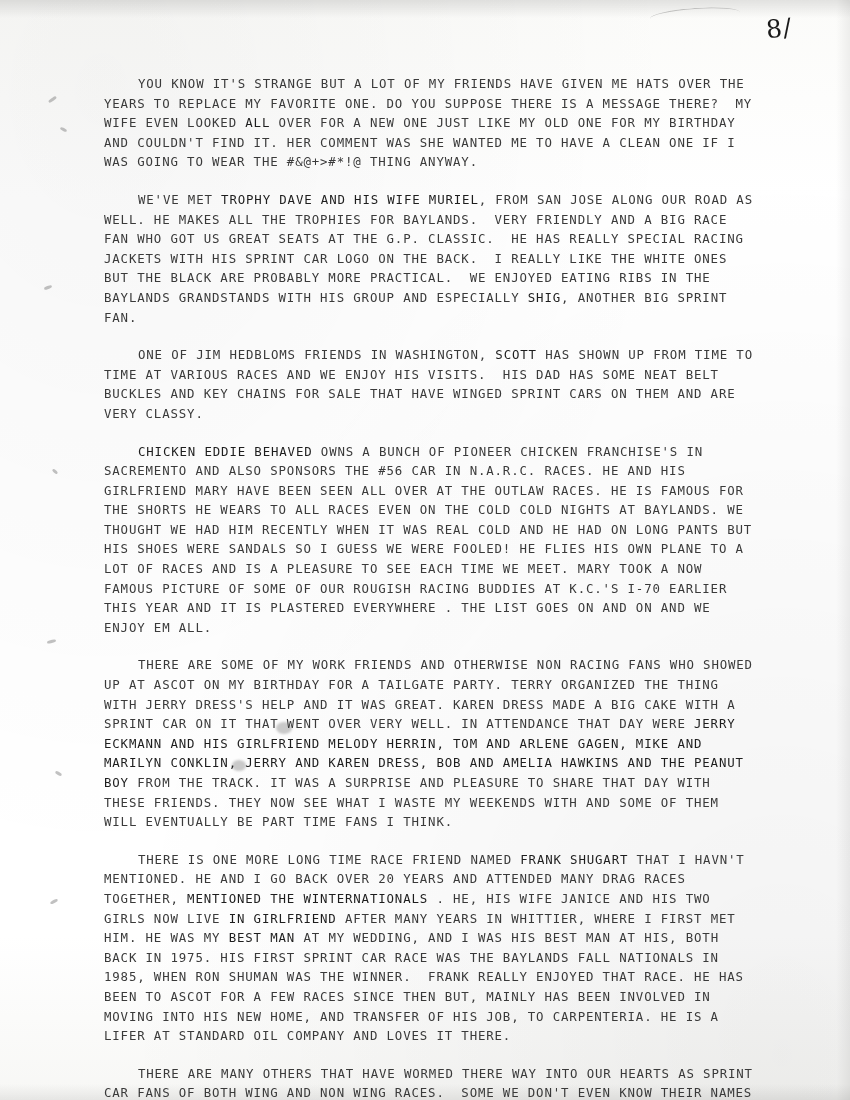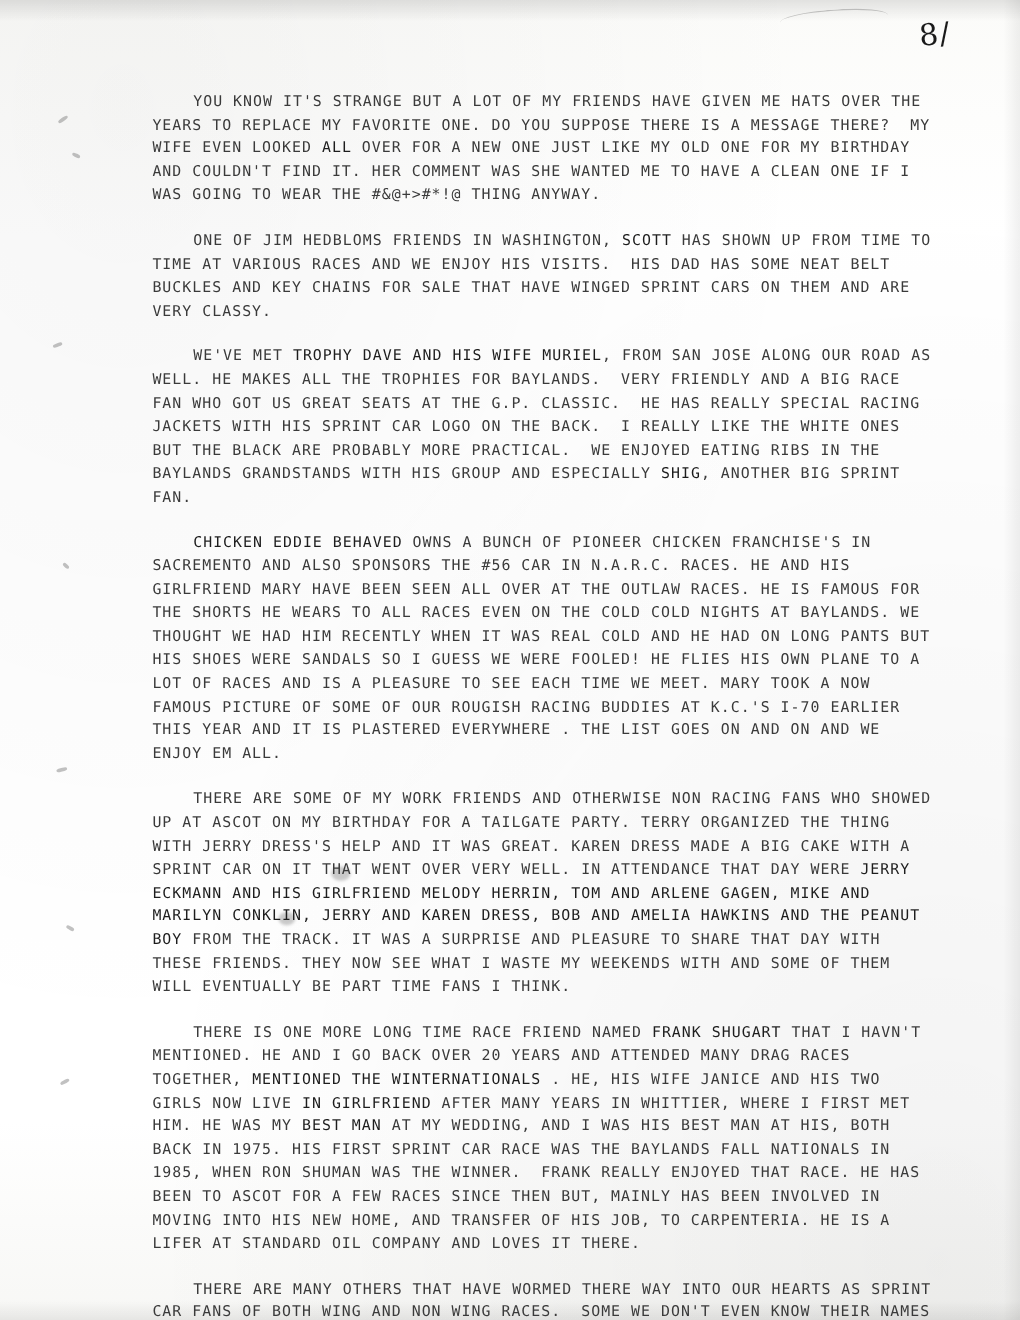--- a/index.html
+++ b/index.html
@@ -88,21 +88,20 @@
     color: #3a3a3a;
   }
 
   .para {
     margin: 0 0 18px 0;
     white-space: pre-wrap;
     text-indent: 0;
   }
   .para.indent {
     text-indent: 34px;
-    margin-left: 23px;
   }
   .para b {
     font-weight: 400;
     color: #1d1d1d;
   }
   .smudge {
     position: absolute;
     border-radius: 50%;
     background: rgba(70,70,70,0.28);
     filter: blur(1.2px);
@@ -129,31 +128,31 @@
 
   <div class="smudge" style="left:276px; top:722px; width:16px; height:12px;"></div>
   <div class="smudge" style="left:232px; top:760px; width:14px; height:11px;"></div>
 
   <div class="body-text" id="letter-body">
       <div class="para indent"><span>YOU KNOW IT'S STRANGE BUT A LOT OF MY FRIENDS HAVE GIVEN ME HATS OVER THE
 YEARS TO REPLACE MY FAVORITE ONE. DO YOU SUPPOSE THERE IS A MESSAGE THERE?  MY
 WIFE EVEN LOOKED </span><b>ALL</b><span> OVER FOR A NEW ONE JUST LIKE MY OLD ONE FOR MY BIRTHDAY
 AND COULDN'T FIND IT. HER COMMENT WAS SHE WANTED ME TO HAVE A CLEAN ONE IF I
 WAS GOING TO WEAR THE #&amp;@+&gt;#*!@ THING ANYWAY.</span></div>
-      <div class="para indent"><span>ONE OF JIM HEDBLOMS FRIENDS IN WASHINGTON, </span><b>SCOTT</b><span> HAS SHOWN UP FROM TIME TO
-TIME AT VARIOUS RACES AND WE ENJOY HIS VISITS.  HIS DAD HAS SOME NEAT BELT
-BUCKLES AND KEY CHAINS FOR SALE THAT HAVE WINGED SPRINT CARS ON THEM AND ARE
-VERY CLASSY.</span></div>
       <div class="para indent"><span>WE'VE MET </span><b>TROPHY DAVE AND HIS WIFE MURIEL</b><span>, FROM SAN JOSE ALONG OUR ROAD AS
 WELL. HE MAKES ALL THE TROPHIES FOR BAYLANDS.  VERY FRIENDLY AND A BIG RACE
 FAN WHO GOT US GREAT SEATS AT THE G.P. CLASSIC.  HE HAS REALLY SPECIAL RACING
 JACKETS WITH HIS SPRINT CAR LOGO ON THE BACK.  I REALLY LIKE THE WHITE ONES
 BUT THE BLACK ARE PROBABLY MORE PRACTICAL.  WE ENJOYED EATING RIBS IN THE
 BAYLANDS GRANDSTANDS WITH HIS GROUP AND ESPECIALLY </span><b>SHIG</b><span>, ANOTHER BIG SPRINT
 FAN.</span></div>
+      <div class="para indent"><span>ONE OF JIM HEDBLOMS FRIENDS IN WASHINGTON, </span><b>SCOTT</b><span> HAS SHOWN UP FROM TIME TO
+TIME AT VARIOUS RACES AND WE ENJOY HIS VISITS.  HIS DAD HAS SOME NEAT BELT
+BUCKLES AND KEY CHAINS FOR SALE THAT HAVE WINGED SPRINT CARS ON THEM AND ARE
+VERY CLASSY.</span></div>
       <div class="para indent"><b>CHICKEN EDDIE BEHAVED</b><span> OWNS A BUNCH OF PIONEER CHICKEN FRANCHISE'S IN
 SACREMENTO AND ALSO SPONSORS THE #56 CAR IN N.A.R.C. RACES. HE AND HIS
 GIRLFRIEND MARY HAVE BEEN SEEN ALL OVER AT THE OUTLAW RACES. HE IS FAMOUS FOR
 THE SHORTS HE WEARS TO ALL RACES EVEN ON THE COLD COLD NIGHTS AT BAYLANDS. WE
 THOUGHT WE HAD HIM RECENTLY WHEN IT WAS REAL COLD AND HE HAD ON LONG PANTS BUT
 HIS SHOES WERE SANDALS SO I GUESS WE WERE FOOLED! HE FLIES HIS OWN PLANE TO A
 LOT OF RACES AND IS A PLEASURE TO SEE EACH TIME WE MEET. MARY TOOK A NOW
 FAMOUS PICTURE OF SOME OF OUR ROUGISH RACING BUDDIES AT K.C.'S I-70 EARLIER
 THIS YEAR AND IT IS PLASTERED EVERYWHERE . THE LIST GOES ON AND ON AND WE
 ENJOY EM ALL.</span></div>

